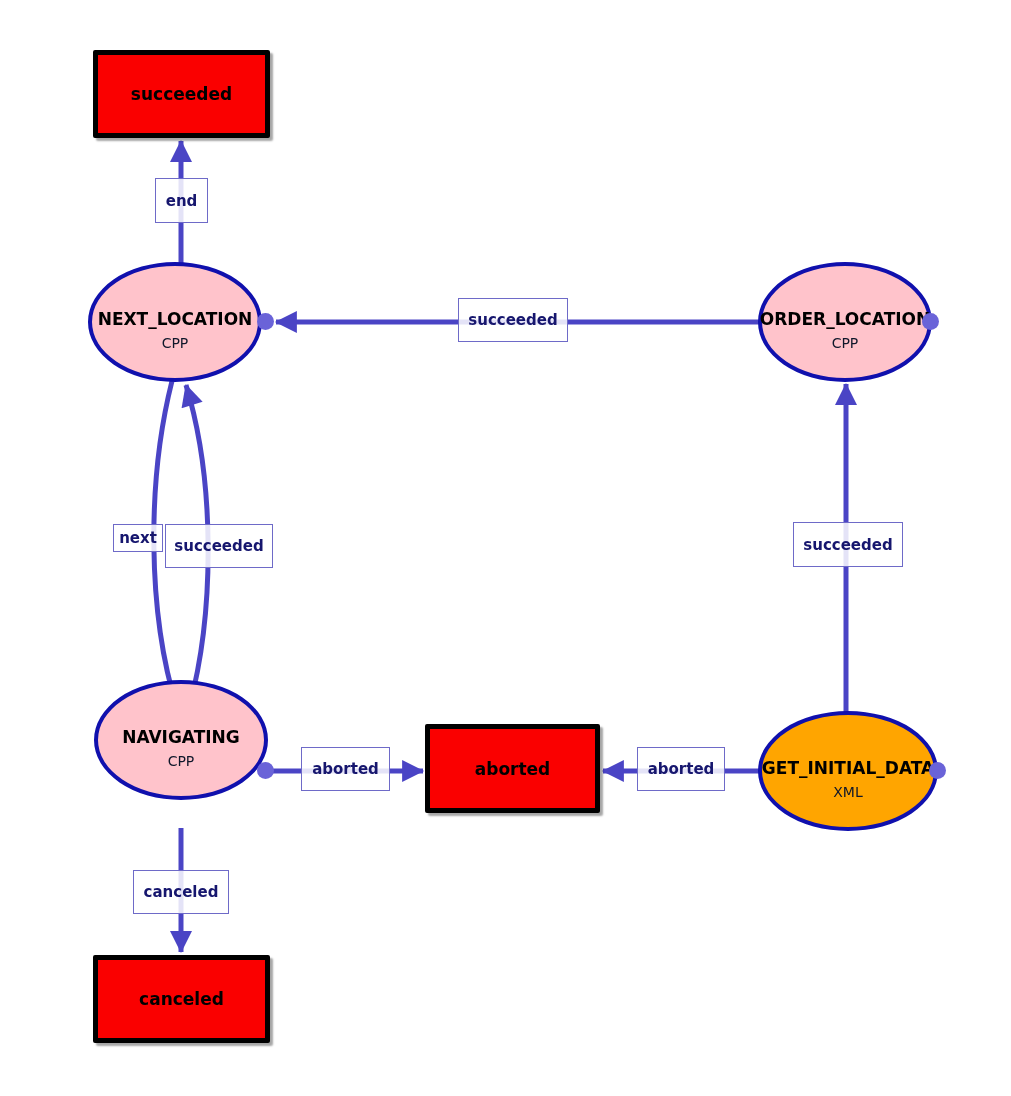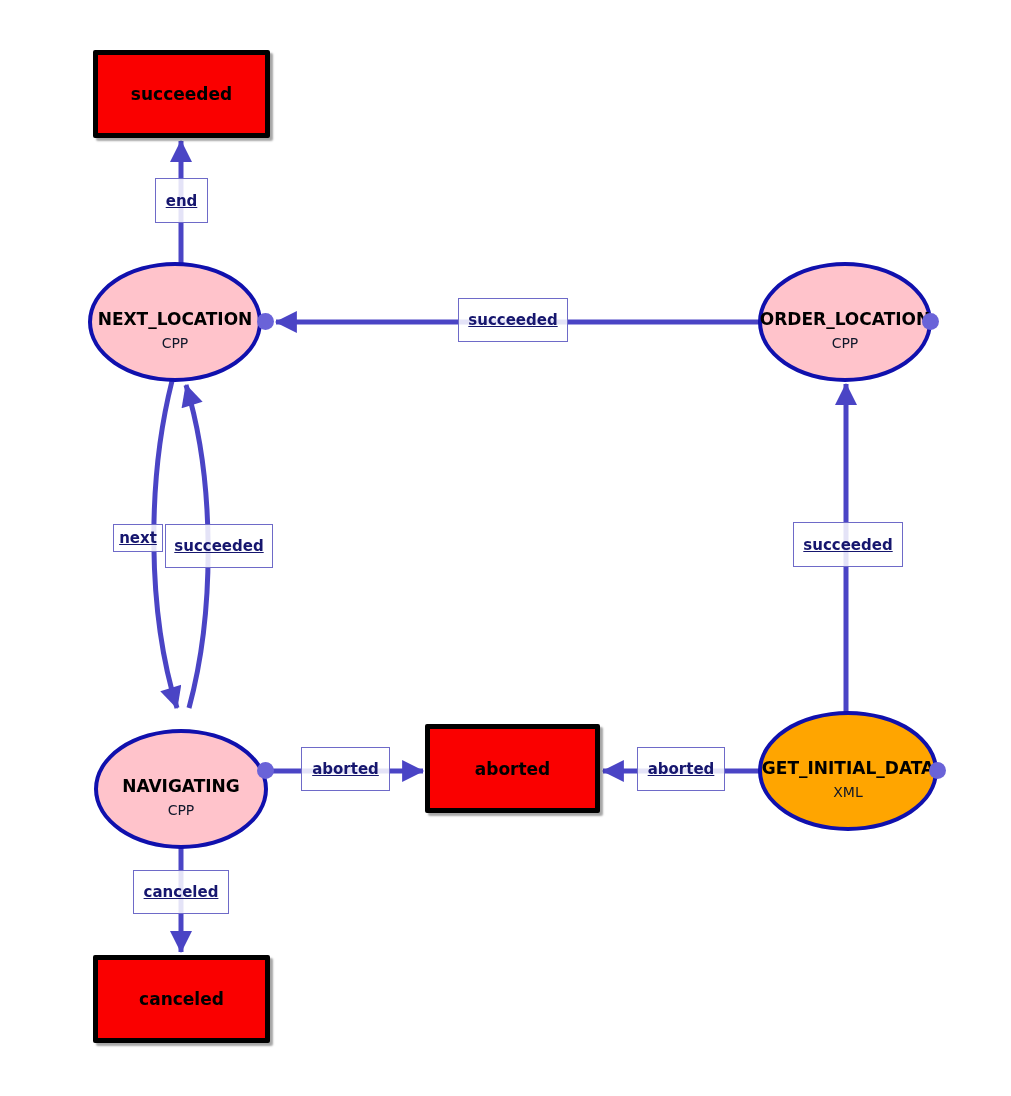--- a/index.html
+++ b/index.html
@@ -27,21 +27,21 @@
     box-shadow:3px 3px 2px rgba(0,0,0,0.35);
     display:flex; align-items:center; justify-content:center;
     font-weight:bold; font-size:17px; color:#000000;
   }
 
   .edge-label {
     position:absolute; box-sizing:border-box;
     background:rgba(255,255,255,0.85);
     border:1.5px solid #6e6ac8;
     display:flex; align-items:center; justify-content:center;
-    font-weight:bold; font-size:15px; color:#16166e; white-space:nowrap;text-decoration:underline;
+    font-weight:bold; font-size:15px; color:#16166e; white-space:nowrap;
   }
 
   .port {
     position:absolute; width:17px; height:17px; border-radius:50%;
     background:#6a63d8;
   }
 </style>
 </head>
 <body>
 
@@ -72,21 +72,21 @@
   <div class="state" style="left:88px; top:262px; width:174px; height:120px;">
     <span class="state-label">NEXT_LOCATION</span>
     <span class="state-sublabel">CPP</span>
   </div>
 
   <div class="state" style="left:758px; top:262px; width:174px; height:120px;">
     <span class="state-label">ORDER_LOCATION</span>
     <span class="state-sublabel">CPP</span>
   </div>
 
-  <div class="state" style="left:94px; top:729px; width:174px; height:120px;">
+  <div class="state" style="left:94px; top:680px; width:174px; height:120px;">
     <span class="state-label">NAVIGATING</span>
     <span class="state-sublabel">CPP</span>
   </div>
 
   <div class="state xml-fill" style="left:758px; top:711px; width:180px; height:120px;">
     <span class="state-label">GET_INITIAL_DATA</span>
     <span class="state-sublabel">XML</span>
   </div>
 
   <div class="edge-label" style="left:155px; top:178px; width:53px; height:45px;">end</div>

